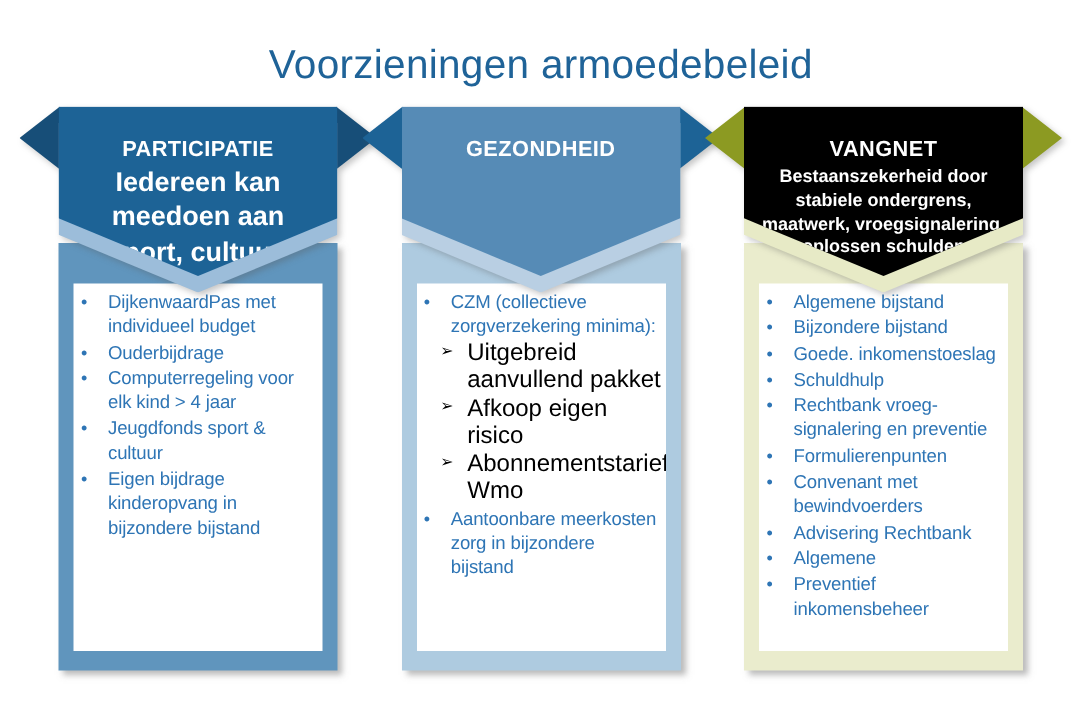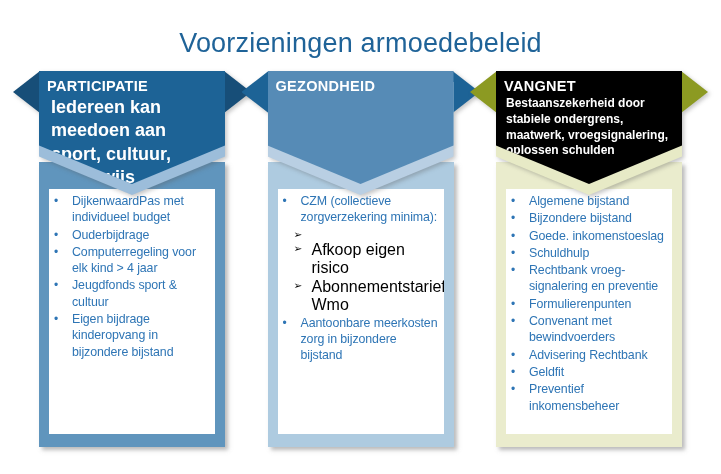--- a/index.html
+++ b/index.html
@@ -22,21 +22,21 @@
     padding: 0 39px;
   }
   .col { width: 186px; position: relative; }
 
   
   .banner { position: relative; height: 113px; z-index: 2;
             filter: drop-shadow(2px 2px 2px rgba(90,90,90,0.35)); }
   .pent {
     position: absolute; left: 0; right: 0; top: 0; height: 113px;
     clip-path: polygon(0 0, 100% 0, 100% 66%, 50% 100%, 0 66%);
-    z-index: 3; text-align: left; color: #fff; padding: 7px 8px 0;
+    z-index: 3; text-align: center; color: #fff; padding: 21px 8px 0;
   }
   .under {
     position: absolute; left: 0; right: 0; top: 11px; height: 113px;
     clip-path: polygon(0 0, 100% 0, 100% 66%, 50% 100%, 0 66%);
     z-index: 2;
   }
   .wing { position: absolute; top: 0; width: 27px; height: 42px; z-index: 1; }
   .wing.left  { left: -26px;  clip-path: polygon(100% 0, 0 50%, 100% 100%); }
   .wing.right { right: -26px; clip-path: polygon(0 0, 100% 50%, 0 100%); }
 
@@ -138,20 +138,21 @@
         <div class="inner">
           <ul class="list">
             <li>
                 <span class="mk">•</span>
                 <span class="tx">CZM (collectieve zorgverzekering minima):</span>
               </li>
           </ul>
           <ul class="sub">
             <li>
                 <span class="smk">➢</span>
+                <span class="tx">Uitgebreid aanvullend pakket</span>
               </li>
             <li>
                 <span class="smk">➢</span>
                 <span class="tx">Afkoop eigen risico</span>
               </li>
             <li>
                 <span class="smk">➢</span>
                 <span class="tx">Abonnementstarief Wmo</span>
               </li>
           </ul>
@@ -205,21 +206,21 @@
             <li>
                 <span class="mk">•</span>
                 <span class="tx">Convenant met bewindvoerders</span>
               </li>
             <li>
                 <span class="mk">•</span>
                 <span class="tx">Advisering Rechtbank</span>
               </li>
             <li>
                 <span class="mk">•</span>
-                <span class="tx">Geldfit</span>
+                <span class="tx">Algemene</span>
               </li>
             <li>
                 <span class="mk">•</span>
                 <span class="tx">Preventief inkomensbeheer</span>
               </li>
           </ul>
         </div>
       </div>
     </div>
 

